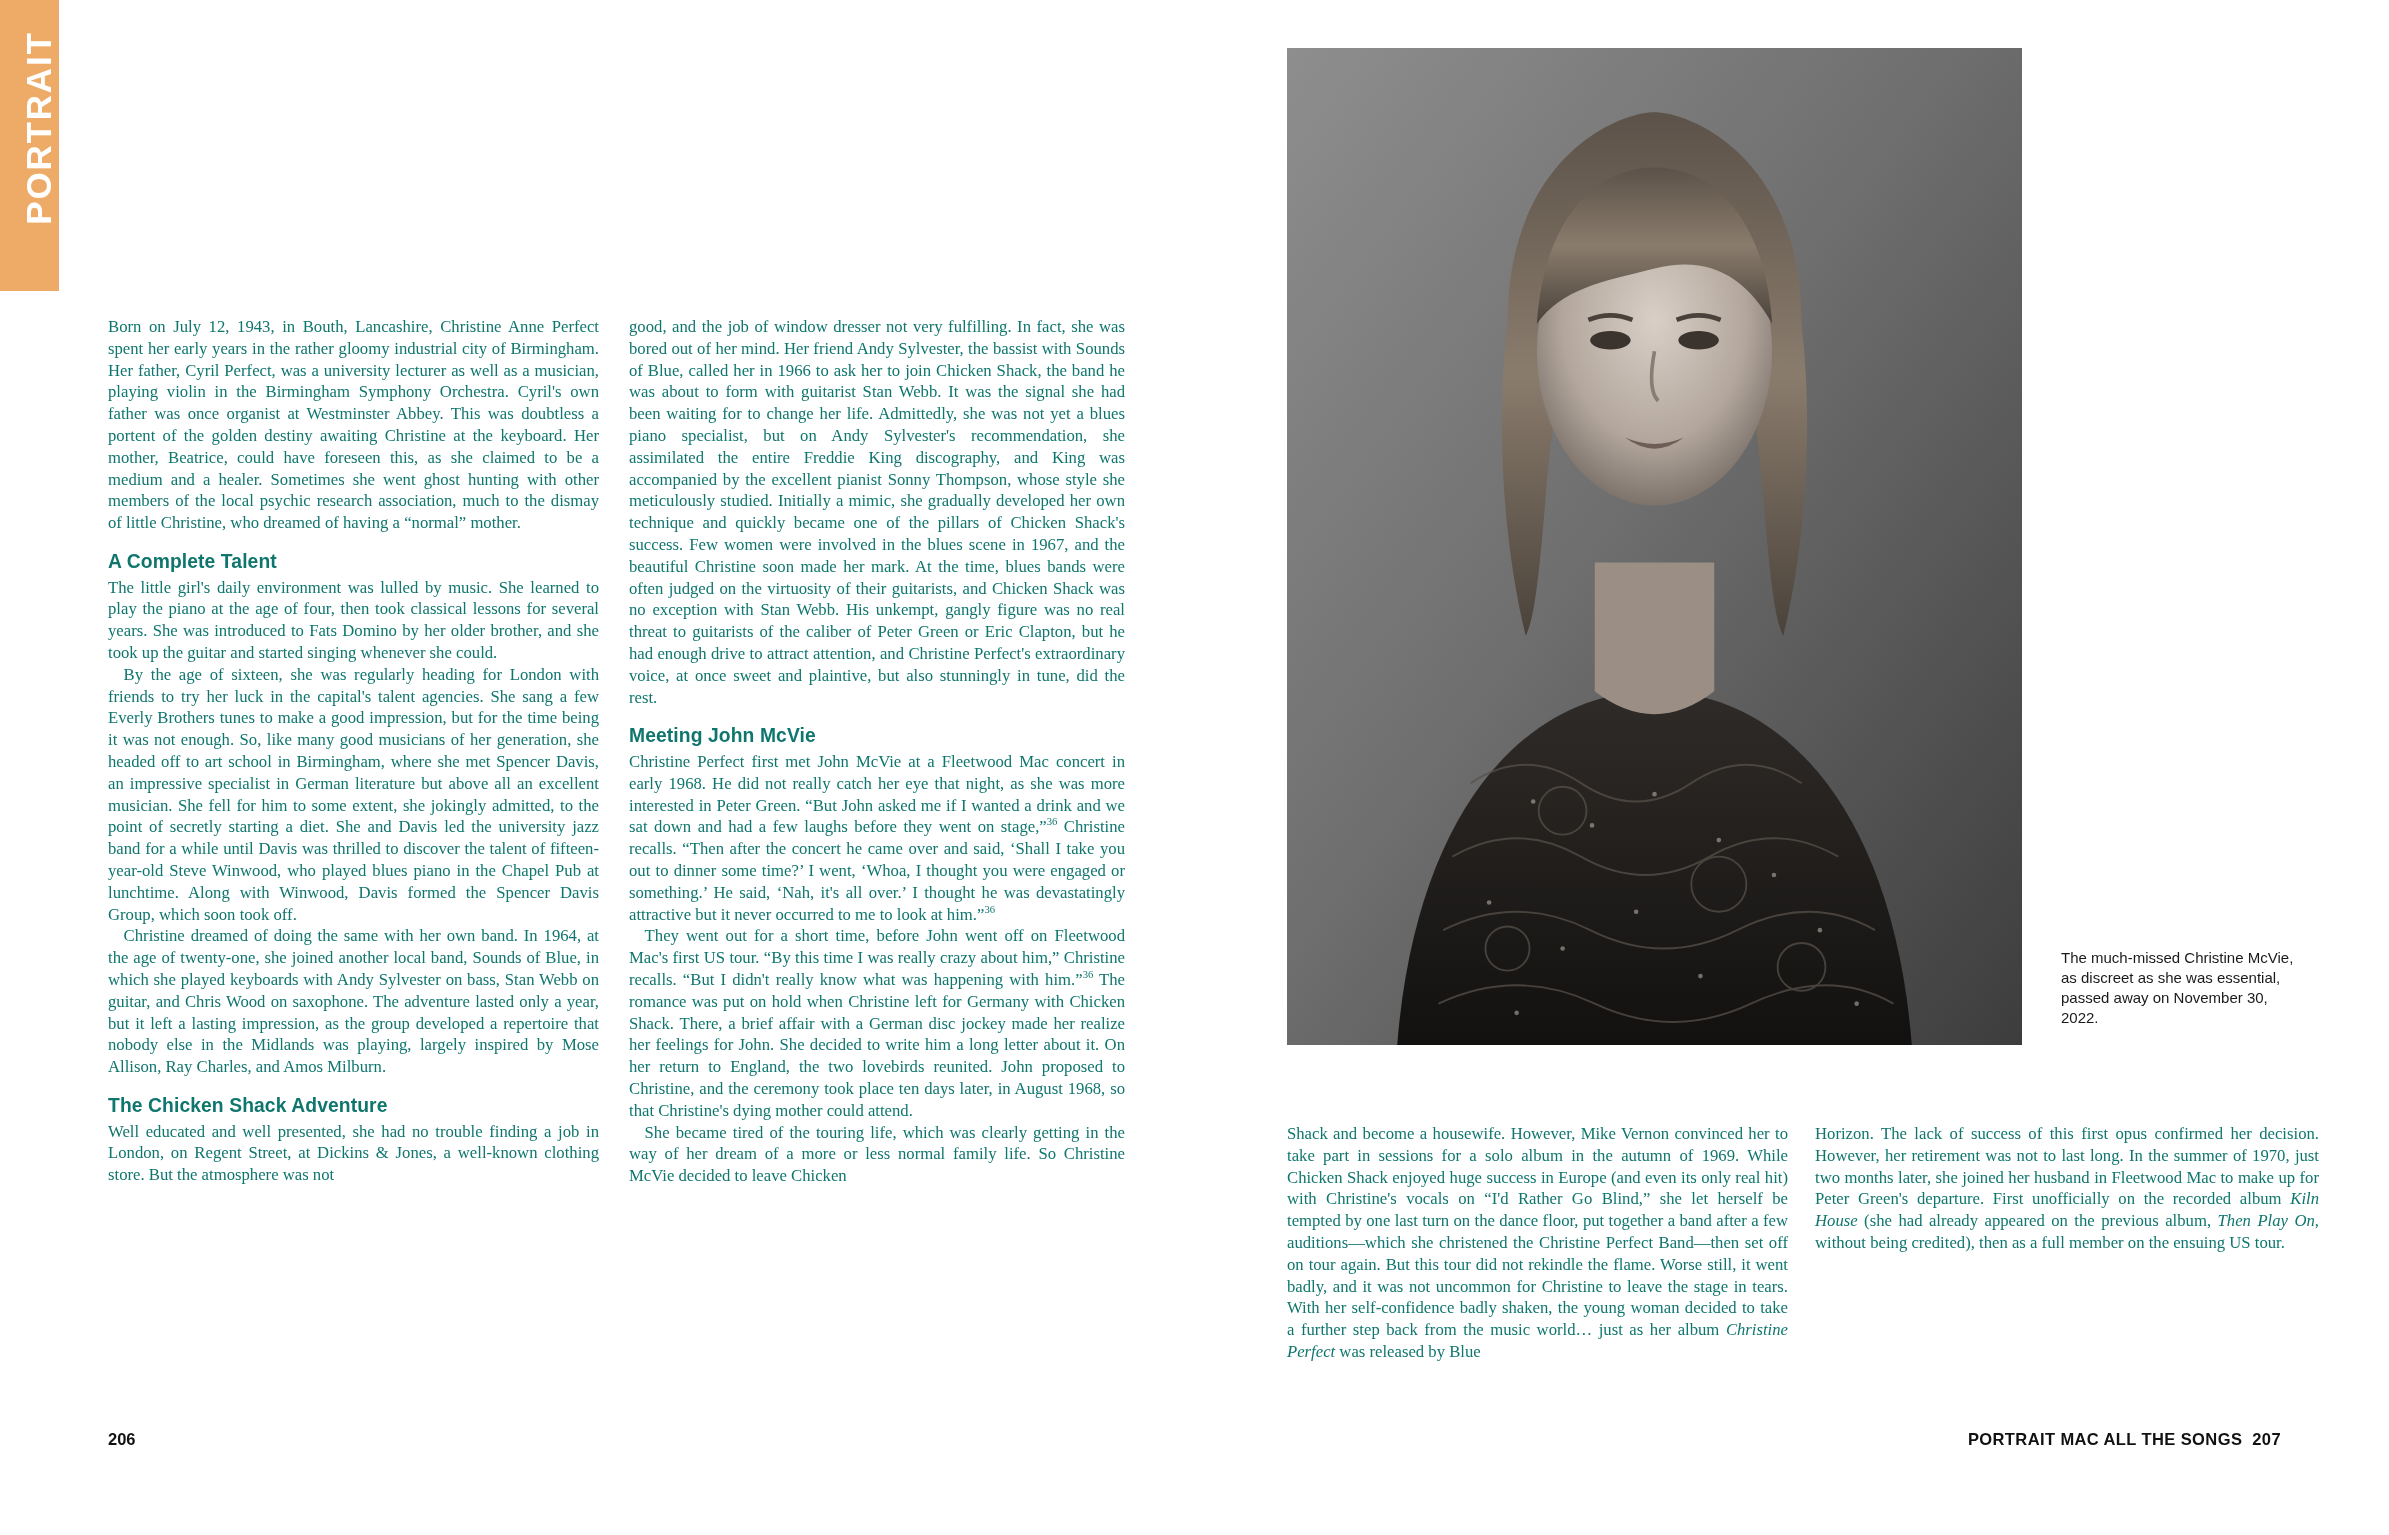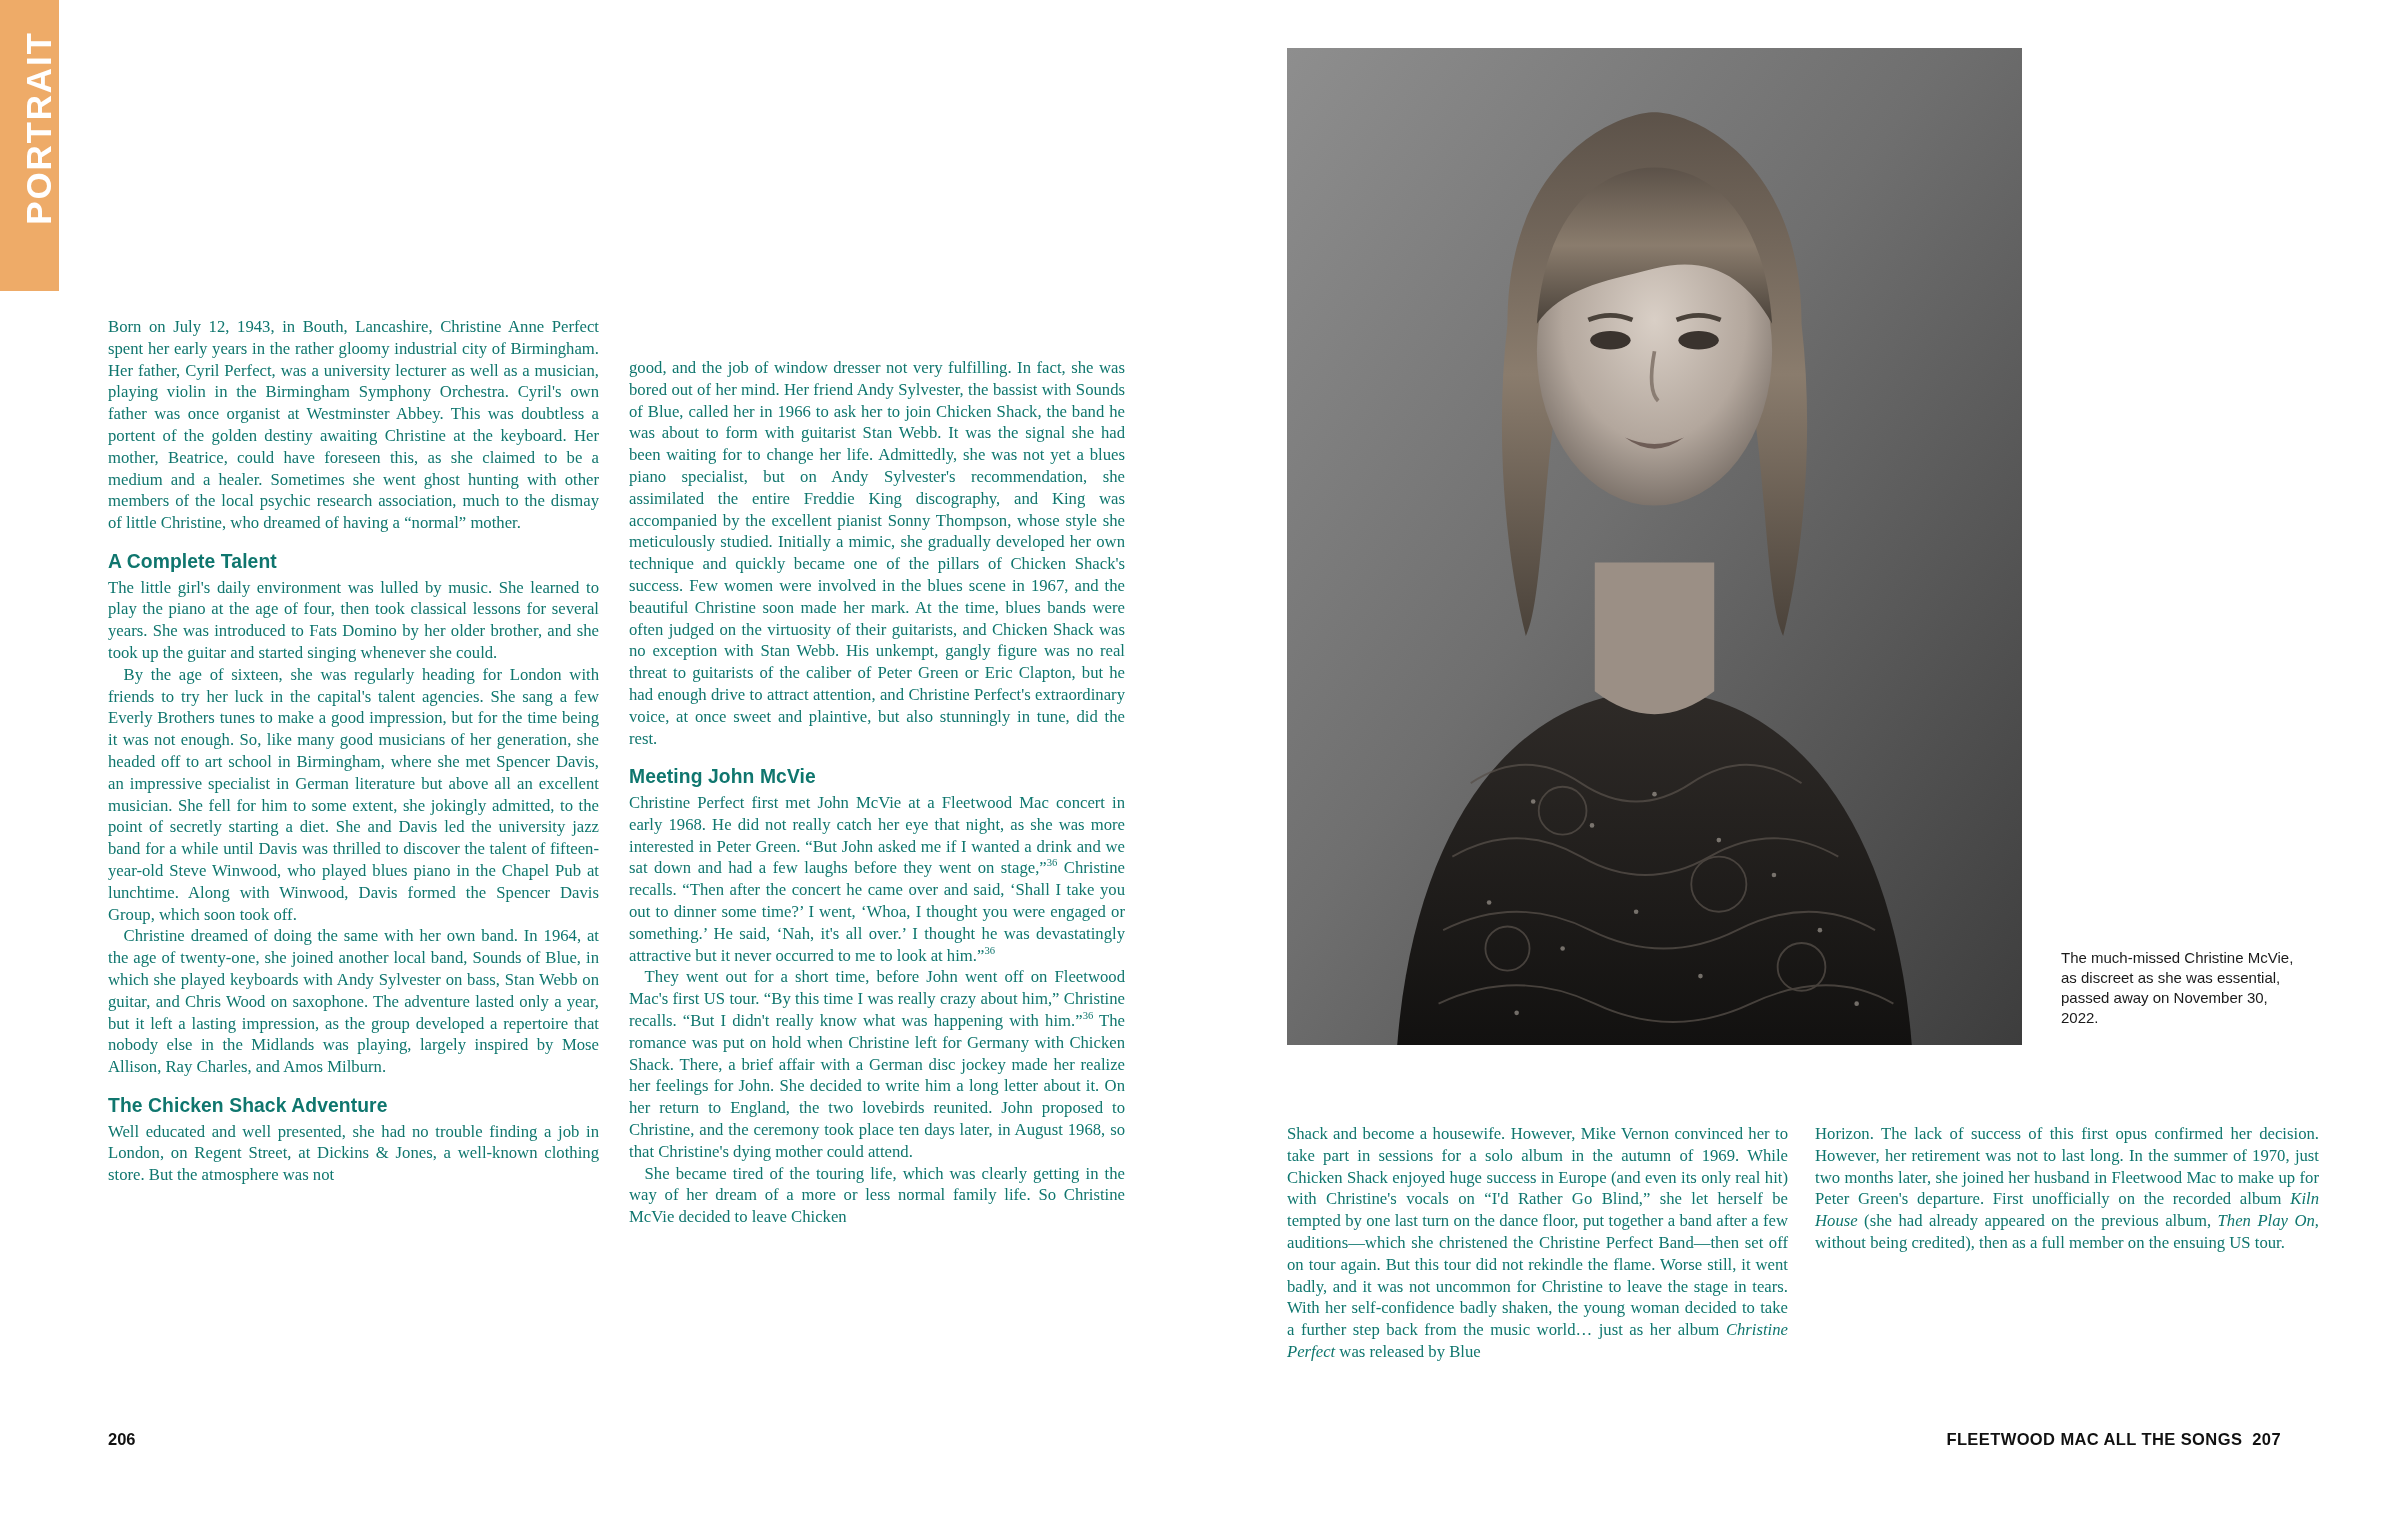--- a/index.html
+++ b/index.html
@@ -53,21 +53,21 @@
   .col p { margin:0; text-indent:15.6px; }
   .col p.first { text-indent:0; }
   .col h3 {
     font-family:"Liberation Sans", sans-serif;
     font-size:19.3px;
     font-weight:bold;
     margin:14.7px 0 2.8px 0;
     letter-spacing:0.1px;
   }
   .c1 { left:108px;  top:316px; width:491px; }
-  .c2 { left:629px;  top:316px; width:496px;margin-top:41px; }
+  .c2 { left:629px;  top:316px; width:496px; }
   .c3 { left:1287px; top:1123px; width:501px; }
   .c4 { left:1815px; top:1123px; width:504px; }
   sup { font-size:10.6px; vertical-align:super; line-height:0; }
   .ital { font-style:italic; }
   
   .photo-wrap {
     position:absolute; left:1287px; top:48px; width:735px; height:997px;
     overflow:hidden;
     background:#2a2a2a;
   }
@@ -200,17 +200,17 @@
   <div class="col c3">
     <p class="first"><span>Shack and become a housewife. However, Mike Vernon convinced her to take part in sessions for a solo album in the autumn of 1969. While Chicken Shack enjoyed huge success in Europe (and even its only real hit) with Christine's vocals on “I'd Rather Go Blind,” she let herself be tempted by one last turn on the dance floor, put together a band after a few auditions—which she christened the Christine Perfect Band—then set off on tour again. But this tour did not rekindle the flame. Worse still, it went badly, and it was not uncommon for Christine to leave the stage in tears. With her self-confidence badly shaken, the young woman decided to take a further step back from the music world… just as her album </span><span class="ital">Christine Perfect</span><span> was released by Blue</span></p>
   </div>
 
   <div class="col c4">
     <p class="first"><span>Horizon. The lack of success of this first opus confirmed her decision. However, her retirement was not to last long. In the summer of 1970, just two months later, she joined her husband in Fleetwood Mac to make up for Peter Green's departure. First unofficially on the recorded album </span><span class="ital">Kiln House</span><span> (she had already appeared on the previous album, </span><span class="ital">Then Play On</span><span>, without being credited), then as a full member on the ensuing US tour.</span></p>
   </div>
 
   <div class="folio-left">206</div>
   <div class="folio-right">
-    <span>FLEETWOOD MAC ALL THE SONGS</span>&nbsp;&nbsp;<span>207</span>
+    <span>PORTRAIT MAC ALL THE SONGS</span>&nbsp;&nbsp;<span>207</span>
   </div>
 
 </div>
 
 
 </body></html>

